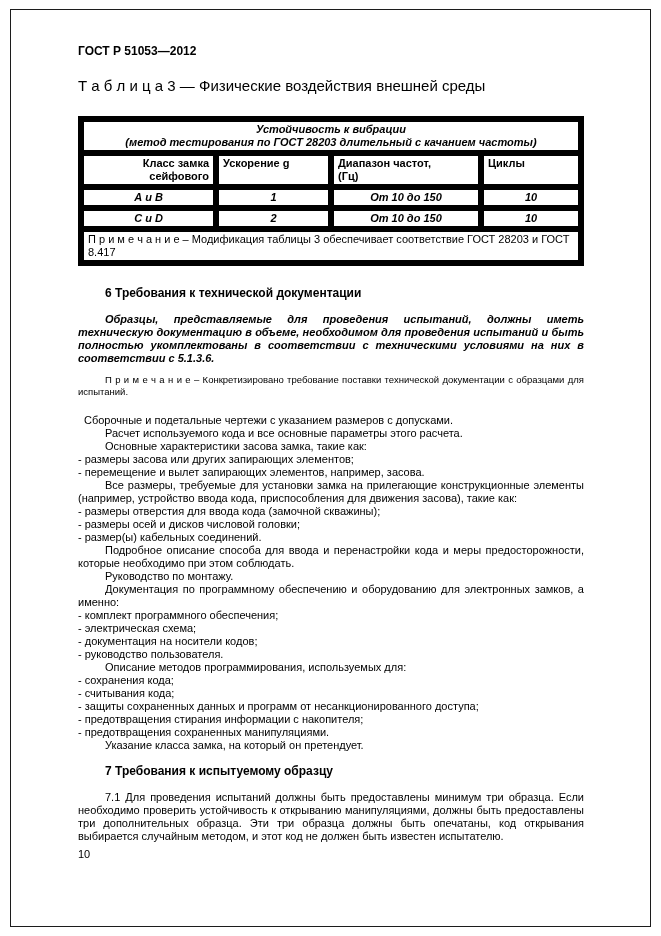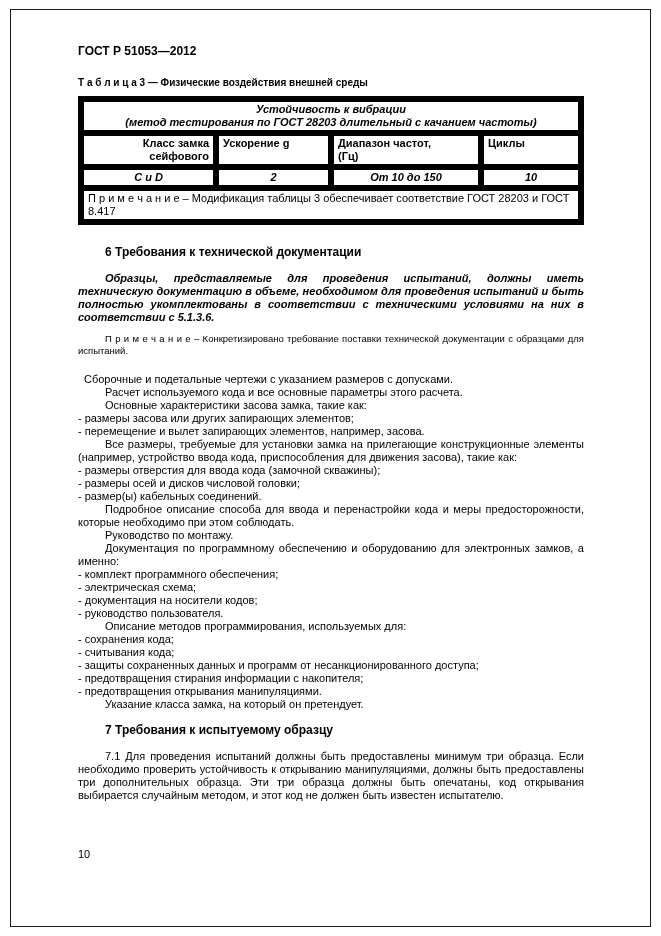--- a/index.html
+++ b/index.html
@@ -13,21 +13,21 @@
   }
   .frame {
     position: absolute; left: 10px; top: 9px; right: 10px; bottom: 9px;
     border: 1px solid #1c1c1c;
     pointer-events: none;
   }
   .content {
     position: absolute; left: 78px; top: 44px; width: 506px;
   }
   .doc-id { font-size: 12px; font-weight: bold; margin-bottom: 19px; }
-  .caption { font-size: 10px; margin-bottom: 8px; font-weight: bold; }
+  .caption { font-size: 15px; margin-bottom: 22px; }
 
   table.t3 {
     width: 100%;
     border-collapse: collapse;
     border: 2px solid #000;
     margin-bottom: 20px;
     table-layout: fixed;
   }
   .t3 td { border: 6px solid #000000; font-size: 11px; line-height: 13px; padding: 1px 4px; vertical-align: top; }
   .pre { white-space: pre-line; }
@@ -74,20 +74,26 @@
         </tr>
         <tr>
           <td class="t-head t-head-left pre">Класс замка
 сейфового</td>
           <td class="t-head pre">Ускорение g</td>
           <td class="t-head pre">Диапазон частот,
 (Гц)</td>
           <td class="t-head pre">Циклы</td>
         </tr>
         <tr>
+          <td class="t-data">А и В</td>
+          <td class="t-data">1</td>
+          <td class="t-data">От 10 до 150</td>
+          <td class="t-data">10</td>
+        </tr>
+        <tr>
           <td class="t-data">С и D</td>
           <td class="t-data">2</td>
           <td class="t-data">От 10 до 150</td>
           <td class="t-data">10</td>
         </tr>
         <tr>
           <td colspan="4" class="t-note">П р и м е ч а н и е  – Модификация  таблицы 3 обеспечивает соответствие  ГОСТ 28203 и ГОСТ 8.417</td>
         </tr>
       </tbody>
     </table>
@@ -112,21 +118,21 @@
     <p class="ind">Документация по программному обеспечению и оборудованию для электронных замков, а именно:</p>
     <p>- комплект программного обеспечения;</p>
     <p>- электрическая схема;</p>
     <p>- документация на носители кодов;</p>
     <p>- руководство пользователя.</p>
     <p class="ind">Описание методов  программирования, используемых для:</p>
     <p>- сохранения кода;</p>
     <p>- считывания кода;</p>
     <p>- защиты сохраненных данных и программ от несанкционированного доступа;</p>
     <p>- предотвращения стирания информации с накопителя;</p>
-    <p>- предотвращения открывания манипуляциями.</p>
+    <p>- предотвращения сохраненных манипуляциями.</p>
     <p class="ind">Указание класса замка, на который он претендует.</p>
 
     <h2 class="heading h7">7 Требования к испытуемому образцу</h2>
 
     <p class="ind">7.1 Для проведения испытаний должны быть предоставлены минимум три образца. Если необходимо проверить  устойчивость к   открыванию манипуляциями, должны быть предоставлены три дополнительных образца. Эти три образца должны быть опечатаны, код открывания выбирается случайным методом, и этот код не должен быть известен испытателю.</p>
 
   </div>
 
   <div class="page-num">10</div>
 </div>

